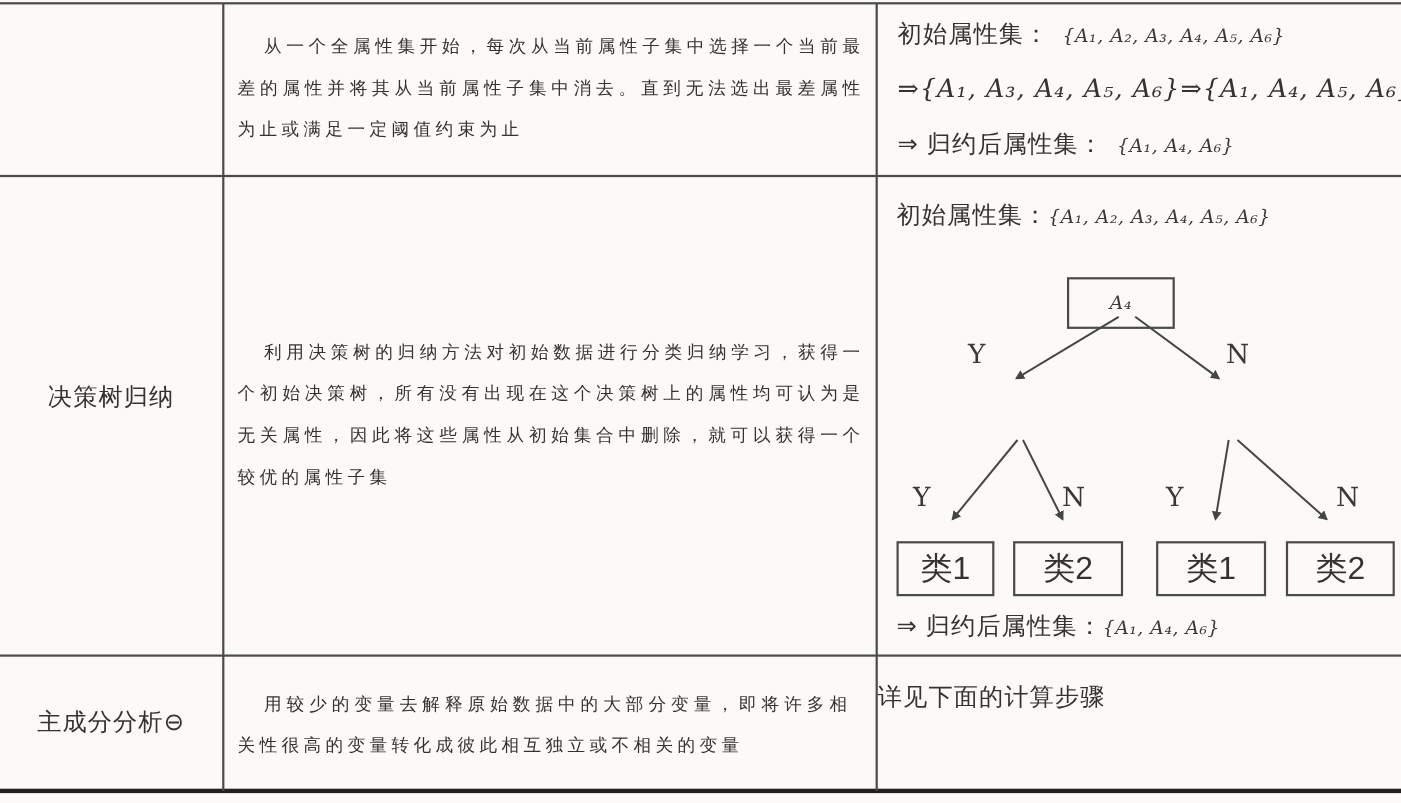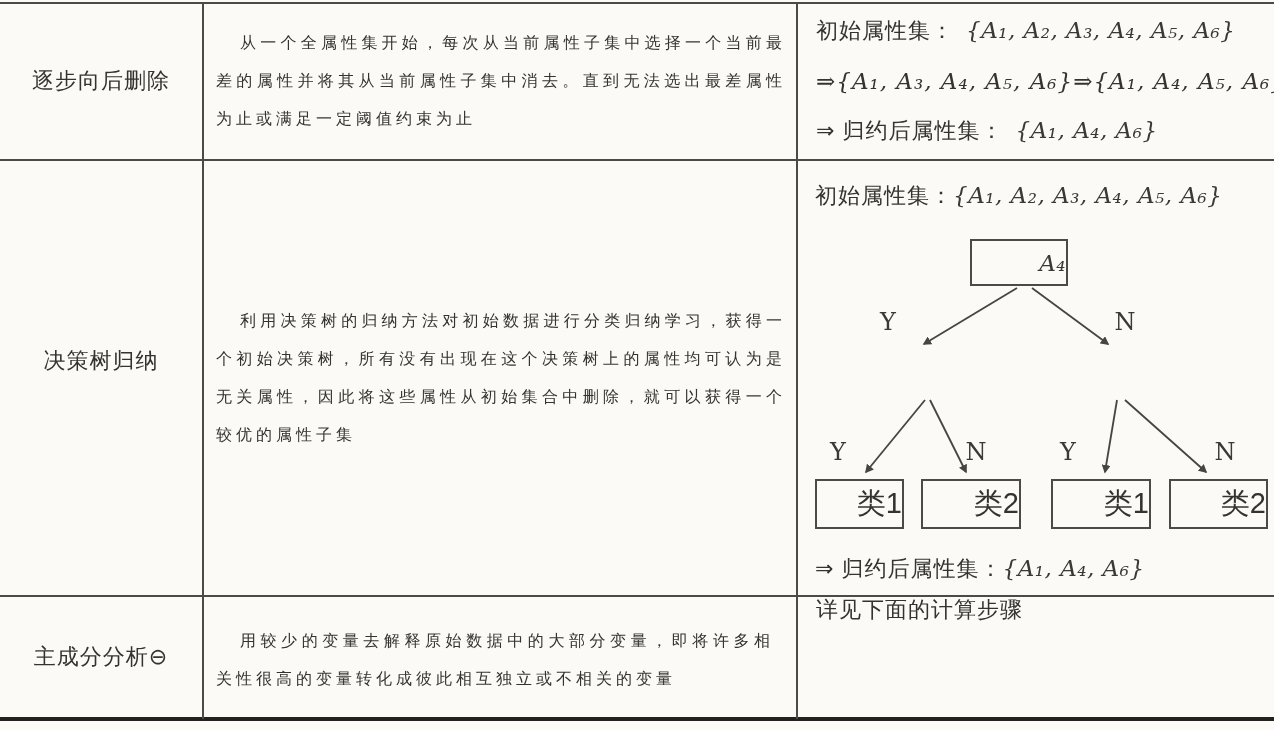--- a/index.html
+++ b/index.html
@@ -31,36 +31,36 @@
     text-align:justify;
     text-indent:24px;
     color:#343330;
   }
   .example-cell{flex-direction:column;justify-content:center;align-items:flex-start;}
 
   .mline{white-space:nowrap;font-size:22px;color:#343330;letter-spacing:1px;}
   .math{
     font-family:"DejaVu Serif","Liberation Serif",serif;
     font-style:italic;
-    font-size:23px;
+    font-size:17px;
     letter-spacing:0.5px;
     color:#3a3937;
   }
   .mline .math{margin-left:12px;}
   .mline.allmath{font-family:"DejaVu Serif","Liberation Serif",serif;font-style:italic;font-size:23px;}
 
   
   .tree-wrap{position:absolute;left:796px;top:160px;width:478px;height:504px;}
   .tline{position:absolute;left:19px;white-space:nowrap;font-size:22px;color:#343330;letter-spacing:1px;}
   .node{
     position:absolute;
     box-sizing:border-box;
     border:2px solid #4a4a48;
     background:transparent;
-    display:flex;align-items:center;justify-content:flex-end;
+    display:flex;align-items:center;justify-content:center;margin-top:13px;
   }
   .node .math{margin:0;}
   .leaf{font-size:29px;color:#343330;}
   .branch{
     position:absolute;
     transform:translate(-50%,-50%);
     font-family:"DejaVu Serif","Liberation Serif",serif;
     font-size:24px;color:#3a3937;
   }
   svg.arrows{position:absolute;left:0;top:0;}
@@ -70,23 +70,20 @@
 
 <div class="page">
 
   <div class="hl" style="top:2px"></div>
   <div class="hl" style="top:159px"></div>
   <div class="hl" style="top:595px"></div>
   <div class="hl thick" style="top:717px"></div>
   <div class="vl" style="left:202px"></div>
   <div class="vl" style="left:796px"></div>
 
-  <div class="cell method-cell" style="left:0;top:3px;width:202px;height:156px">
-    <span>逐步向后删除</span>
-  </div>
 
   <div class="cell desc-cell" style="left:204px;top:3px;width:592px;height:156px;padding:0 10px 0 12px">
     <p>从一个全属性集开始，每次从当前属性子集中选择一个当前最差的属性并将其从当前属性子集中消去。直到无法选出最差属性为止或满足一定阈值约束为止</p>
   </div>
 
   <div class="cell example-cell" style="left:798px;top:3px;width:476px;height:156px;padding-left:18px;gap:22px">
     <div class="mline">
       <span>初始属性集：</span><span class="math">{A₁, A₂, A₃, A₄, A₅, A₆}</span>
     </div>
     <div class="mline allmath">⇒{A₁, A₃, A₄, A₅, A₆}⇒{A₁, A₄, A₅, A₆}</div>
@@ -153,17 +150,17 @@
   </div>
 
   <div class="cell method-cell" style="left:0;top:597px;width:202px;height:120px">
     <span>主成分分析⊖</span>
   </div>
 
   <div class="cell desc-cell" style="left:204px;top:597px;width:592px;height:120px;padding:6px 22px 0 12px">
     <p>用较少的变量去解释原始数据中的大部分变量，即将许多相关性很高的变量转化成彼此相互独立或不相关的变量</p>
   </div>
 
-  <div class="cell example-cell" style="left:798px;top:562px;width:476px;height:96px;padding-left:18px">
+  <div class="cell example-cell" style="left:798px;top:586px;width:476px;height:96px;">
     <div class="mline">详见下面的计算步骤</div>
   </div>
 
 </div>
 
 </body></html>

